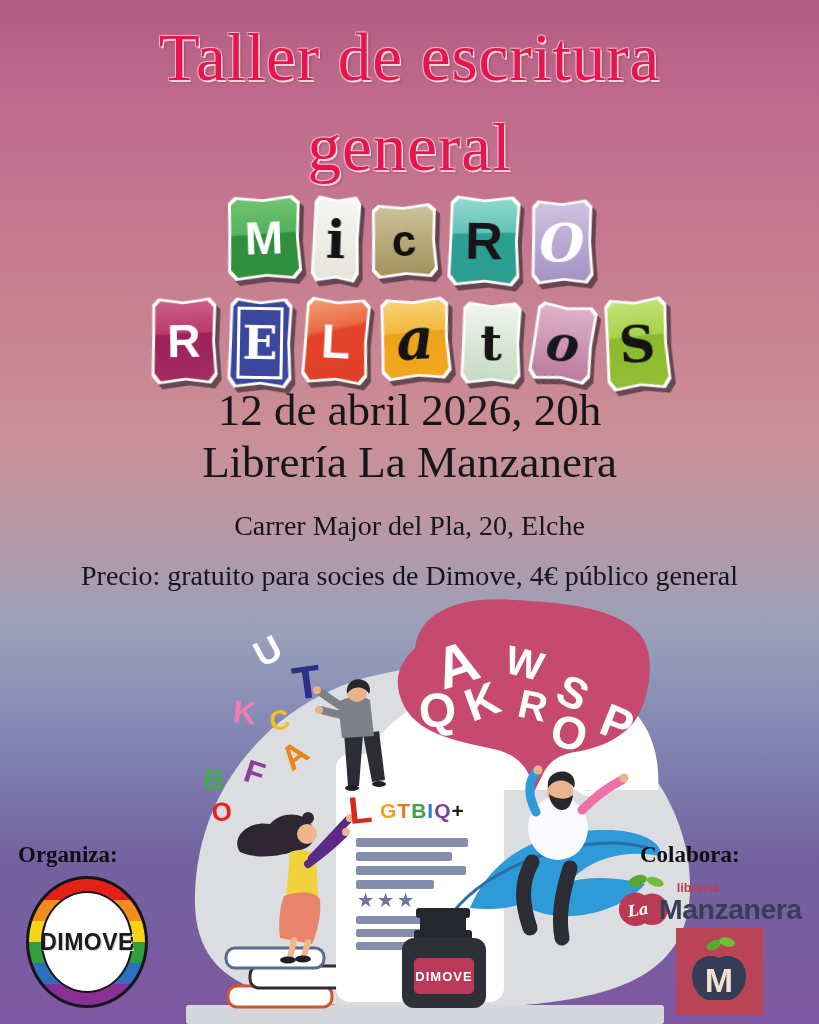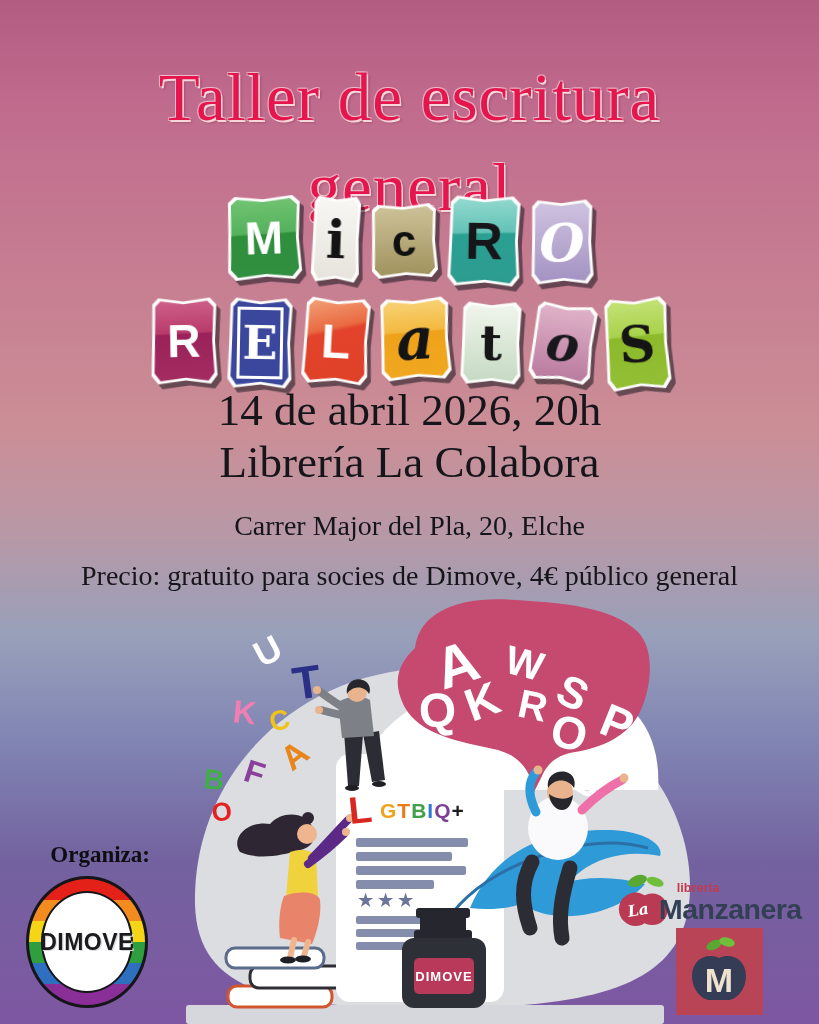--- a/index.html
+++ b/index.html
@@ -10,21 +10,21 @@
       #b25c82 0%, #c06b8d 10%, #c77f92 28%, #cb8e96 42%,
       #b898a6 52%, #98a0ba 62%, #8186b4 72%, #73629f 84%, #7e57a2 100%);
   }
   .abs{position:absolute;left:0;right:0;text-align:center;}
   
   .title{
     color:#e5164e;font-weight:400;letter-spacing:1px;
     text-shadow:1.5px 1.5px 0 #f6d6da,-1px -1px 0 rgba(246,214,218,.55),
       1px -1px 0 rgba(246,214,218,.55),-1px 1px 0 rgba(246,214,218,.55),
       3px 3px 2px rgba(110,25,55,.25);
-    font-size:67px;line-height:1;margin-top:40px;
+    font-size:67px;line-height:1;
   }
   .t1{top:24px}.t2{top:114px}
   
   .row{position:absolute;left:0;right:0;display:flex;justify-content:center;align-items:flex-start;gap:11px;}
   .row-micro{top:196px}.row-relatos{top:298px}
   .tile{position:relative;filter:drop-shadow(4px 5px 0 rgba(22,20,28,.55));}
   .tile .paper{position:absolute;inset:0;background:#fdfdfb;
     clip-path:polygon(3% 7%,12% 0,50% 4%,90% 0,100% 8%,97% 50%,100% 90%,90% 100%,52% 96%,10% 100%,0 90%,2% 45%);}
   .tile .face{position:absolute;inset:3px;display:flex;align-items:center;justify-content:center;
     clip-path:polygon(3% 7%,12% 0,50% 4%,90% 0,100% 8%,97% 50%,100% 90%,90% 100%,52% 96%,10% 100%,0 90%,2% 45%);}
@@ -68,21 +68,21 @@
   .f-s .tl{font:700 50px "DejaVu Serif",serif;color:#141414}
   
   .info{color:#15151a;}
   .line-lg{font-size:45px;line-height:1;}
   .line-sm{font-size:28px;line-height:1;}
   .d-date{top:388px}.d-venue{top:440px}.d-addr{top:512px}.d-reg{top:529px}.d-price{top:562px}
   
   .illu{position:absolute;left:0;top:592px;width:819px;height:432px;}
   .illu text{font-family:"Liberation Sans",sans-serif;font-weight:700;}
   
-  .flabel{position:absolute;font:700 23px "Liberation Serif",serif;color:#0e0e12;text-align:right;}
+  .flabel{position:absolute;font:700 23px "Liberation Serif",serif;color:#0e0e12;text-align:left;}
   .organiza{left:18px;top:842px;width:132px}
   .colabora{left:640px;top:842px;width:132px}
   .dimove-logo{position:absolute;left:26px;top:876px;width:122px;height:132px;border-radius:50%;
     border:3px solid #16161a;box-sizing:border-box;
     background:linear-gradient(180deg,#e32119 0 17%,#f28c1e 17% 33%,#f5d516 33% 50%,#2f9e3f 50% 67%,#2f6fc0 67% 83%,#8b2f98 83% 100%);}
   .dimove-inner{position:absolute;inset:12px;background:#fff;border-radius:50%;border:2px solid #16161a;
     display:flex;align-items:center;justify-content:center;}
   .dimove-inner span{font:700 23px "Liberation Sans",sans-serif;letter-spacing:.5px;color:#1b1b1f;
     text-shadow:1.2px 1.2px 0 #d8d8d8;}
   .manz-logo{position:absolute;left:612px;top:868px;}
@@ -168,22 +168,22 @@
         </div>
       </div>
     <div class="tile tile-s">
         <div class="paper"></div>
         <div class="face f-s">
           <span class="tl">S</span>
         </div>
       </div>
   </div>
 
-  <div class="abs info line-lg d-date">14 de abril 2026, 20h</div>
-  <div class="abs info line-lg d-venue">Librería La Colabora</div>
+  <div class="abs info line-lg d-date">12 de abril 2026, 20h</div>
+  <div class="abs info line-lg d-venue">Librería La Manzanera</div>
   <div class="abs info line-sm d-addr">Carrer Major del Pla, 20, Elche</div>
   <div class="abs info line-sm d-price">Precio: gratuito para socies de Dimove, 4€ público general</div>
 
   <svg class="illu" viewBox="0 592 819 432">
 
     <path fill="#dbdde1" d="M195,905 C192,780 290,672 430,668 C570,664 692,768 690,890 C688,985 600,1008 435,1008 C280,1008 198,995 195,905 Z"></path>
 
     <rect x="186" y="1005" width="478" height="19" rx="3" fill="#d5d7dc"></rect>
 
     <g>
@@ -297,20 +297,21 @@
     </g>
   </svg>
 
   <div class="flabel organiza">Organiza:</div>
   <div class="dimove-logo">
     <div class="dimove-inner">
       <span>DIMOVE</span>
     </div>
   </div>
 
+  <div class="flabel colabora">Colabora:</div>
   <svg class="manz-logo" width="206" height="62" viewBox="0 0 210 63">
     <g>
       <ellipse cx="26" cy="13" rx="10" ry="5.5" fill="#58a832" transform="rotate(-20 26 13)"></ellipse>
       <ellipse cx="44" cy="14" rx="9" ry="4.5" fill="#6fbf3a" transform="rotate(18 44 14)"></ellipse>
       <circle cx="24" cy="42" r="17" fill="#b93a52"></circle>
       <circle cx="41" cy="42" r="16" fill="#b93a52"></circle>
       <text x="16" y="49" font-size="16" font-style="italic" font-family="DejaVu Serif, serif" font-weight="700" fill="#ffffff" transform="rotate(-10 22 44)">La</text>
     </g>
     <text x="66" y="24" font-size="13" font-weight="700" font-family="Liberation Sans, sans-serif" fill="#c23a50">librería</text>
     <text x="48" y="52" font-size="29" font-weight="700" font-family="Liberation Sans, sans-serif" letter-spacing="-0.5" fill="#333f54">Manzanera</text>

